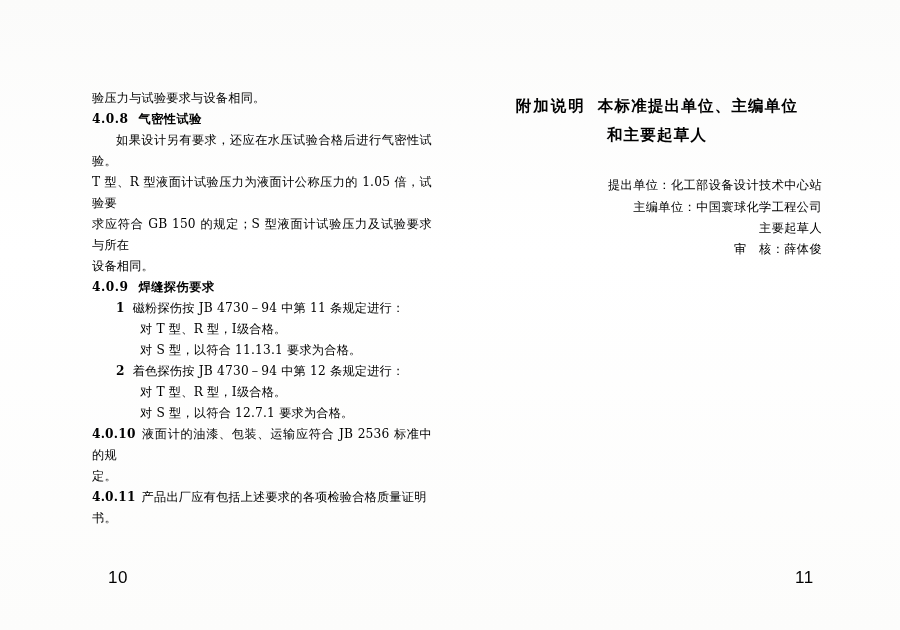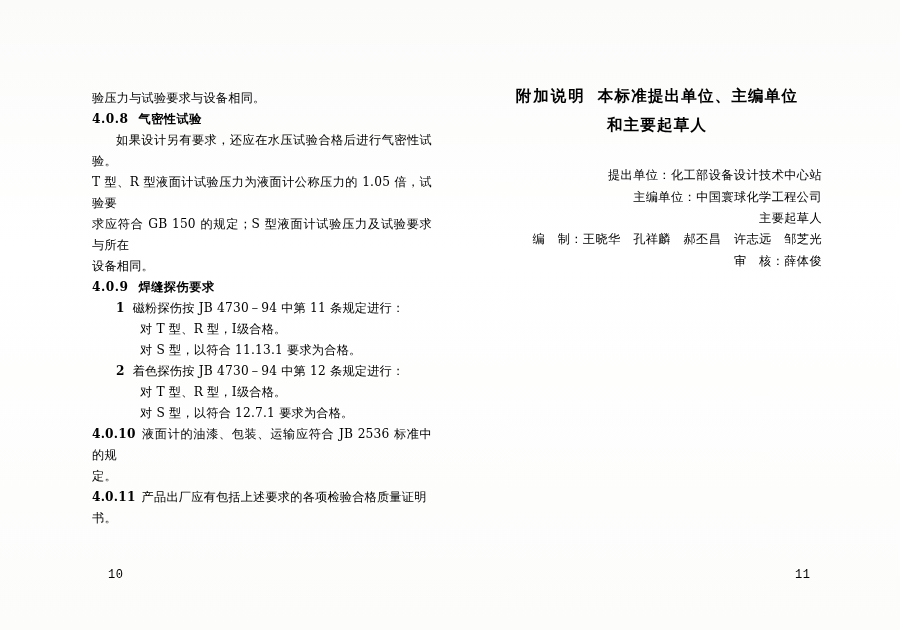--- a/index.html
+++ b/index.html
@@ -45,21 +45,21 @@
     top: 88px;
     width: 340px;
     font-size: 12.2px;
     line-height: 1.72;
     letter-spacing: 0.2px;
     text-align: justify;
   }
   .right-col {
     position: absolute;
     left: 492px;
-    top: 82px;
+    top: 92px;
     width: 330px;
     font-size: 12.2px;
     line-height: 1.75;
     letter-spacing: 0.2px;
   }
 
   .para {
     margin: 0;
   }
   .indent1 {
@@ -119,22 +119,22 @@
   .info-label {
     letter-spacing: 0.4px;
   }
   .names {
     letter-spacing: 0.4px;
   }
 
   
   .folio {
     position: absolute;
-    font-size: 12px;
-    font-family: Liberation Mono, monospace;
+    font-size: 17px;
+    font-family: Liberation Sans, sans-serif;
     letter-spacing: 0.5px;
   }
   .folio-left {
     left: 108px;
     top: 568px;
   }
   .folio-right {
     left: 795px;
     top: 568px;
   }
@@ -194,23 +194,20 @@
       <p class="info-line">
         <span class="info-label">提出单位：</span><span class="names">化工部设备设计技术中心站</span>
       </p>
       <p class="info-line">
         <span class="info-label">主编单位：</span><span class="names">中国寰球化学工程公司</span>
       </p>
       <p class="info-line">
         <span class="info-label">主要起草人</span>
       </p>
       <p class="info-line indent3">
-        <span class="info-label">编　制：</span><span class="names">王晓华　孔祥麟　郝丕昌　许志远　邹芝光</span>
-      </p>
-      <p class="info-line indent3">
         <span class="info-label">审　核：</span><span class="names">薛体俊</span>
       </p>
     </div>
 
     <div class="folio folio-left">10</div>
     <div class="folio folio-right">11</div>
 
   </div>
 </div>
 

